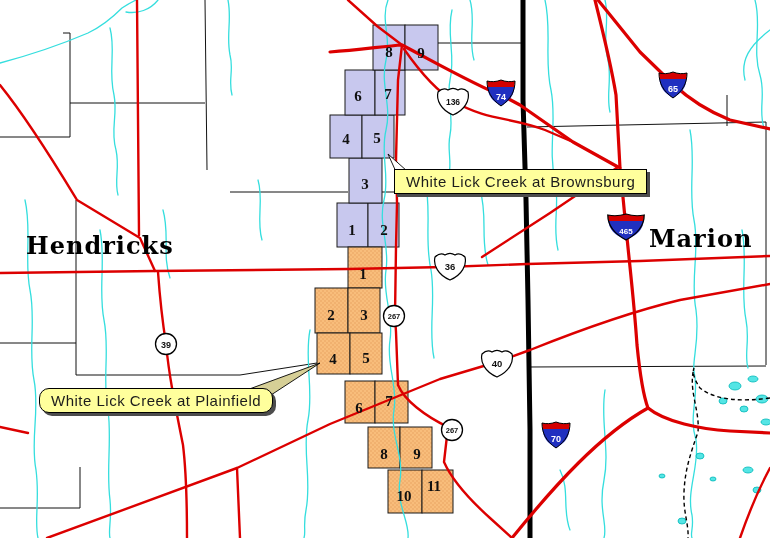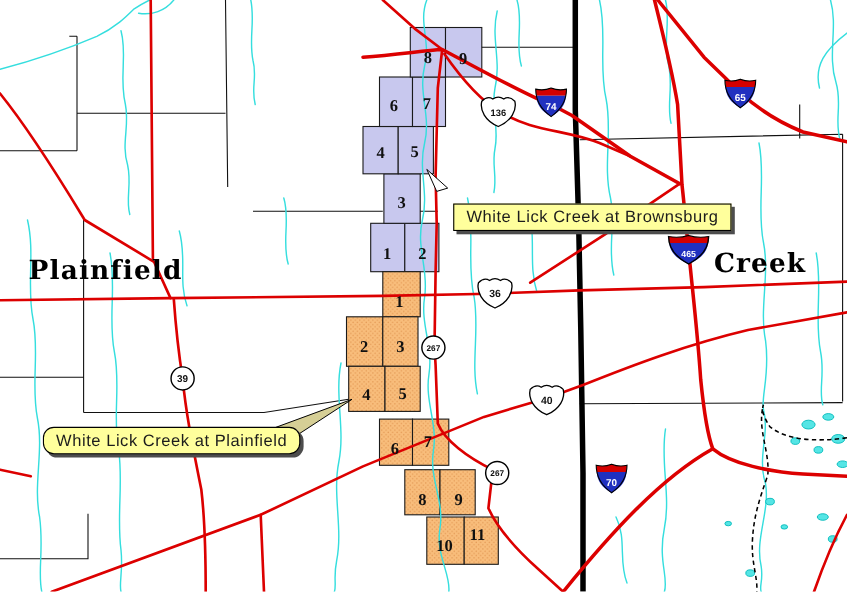--- a/index.html
+++ b/index.html
@@ -215,18 +215,18 @@
     <text class="cell-num" x="366" y="363">5</text>
     <text class="cell-num" x="359" y="413">6</text>
     <text class="cell-num" x="389" y="406">7</text>
     <text class="cell-num" x="384" y="459">8</text>
     <text class="cell-num" x="417" y="459">9</text>
     <text class="cell-num" x="404" y="501">10</text>
     <text class="cell-num" x="434" y="491">11</text>
   </g>
 </svg>
 
-<div class="county-label" style="left:26px;top:231px;">Plainfield</div>
-<div class="county-label" style="left:649px;top:224px;">Creek</div>
-
-<div class="callout" style="left:412px;top:169px;margin-top:16px;">White Lick Creek at Brownsburg</div>
+<div class="county-label" style="left:26px;top:231px;">Hendricks</div>
+<div class="county-label" style="left:649px;top:224px;">Marion</div>
+
+<div class="callout" style="left:394px;top:169px;">White Lick Creek at Brownsburg</div>
 <div class="callout" style="left:39px;top:388px;border-radius:10px;">White Lick Creek at Plainfield</div>
 </div>
 
 </body></html>

